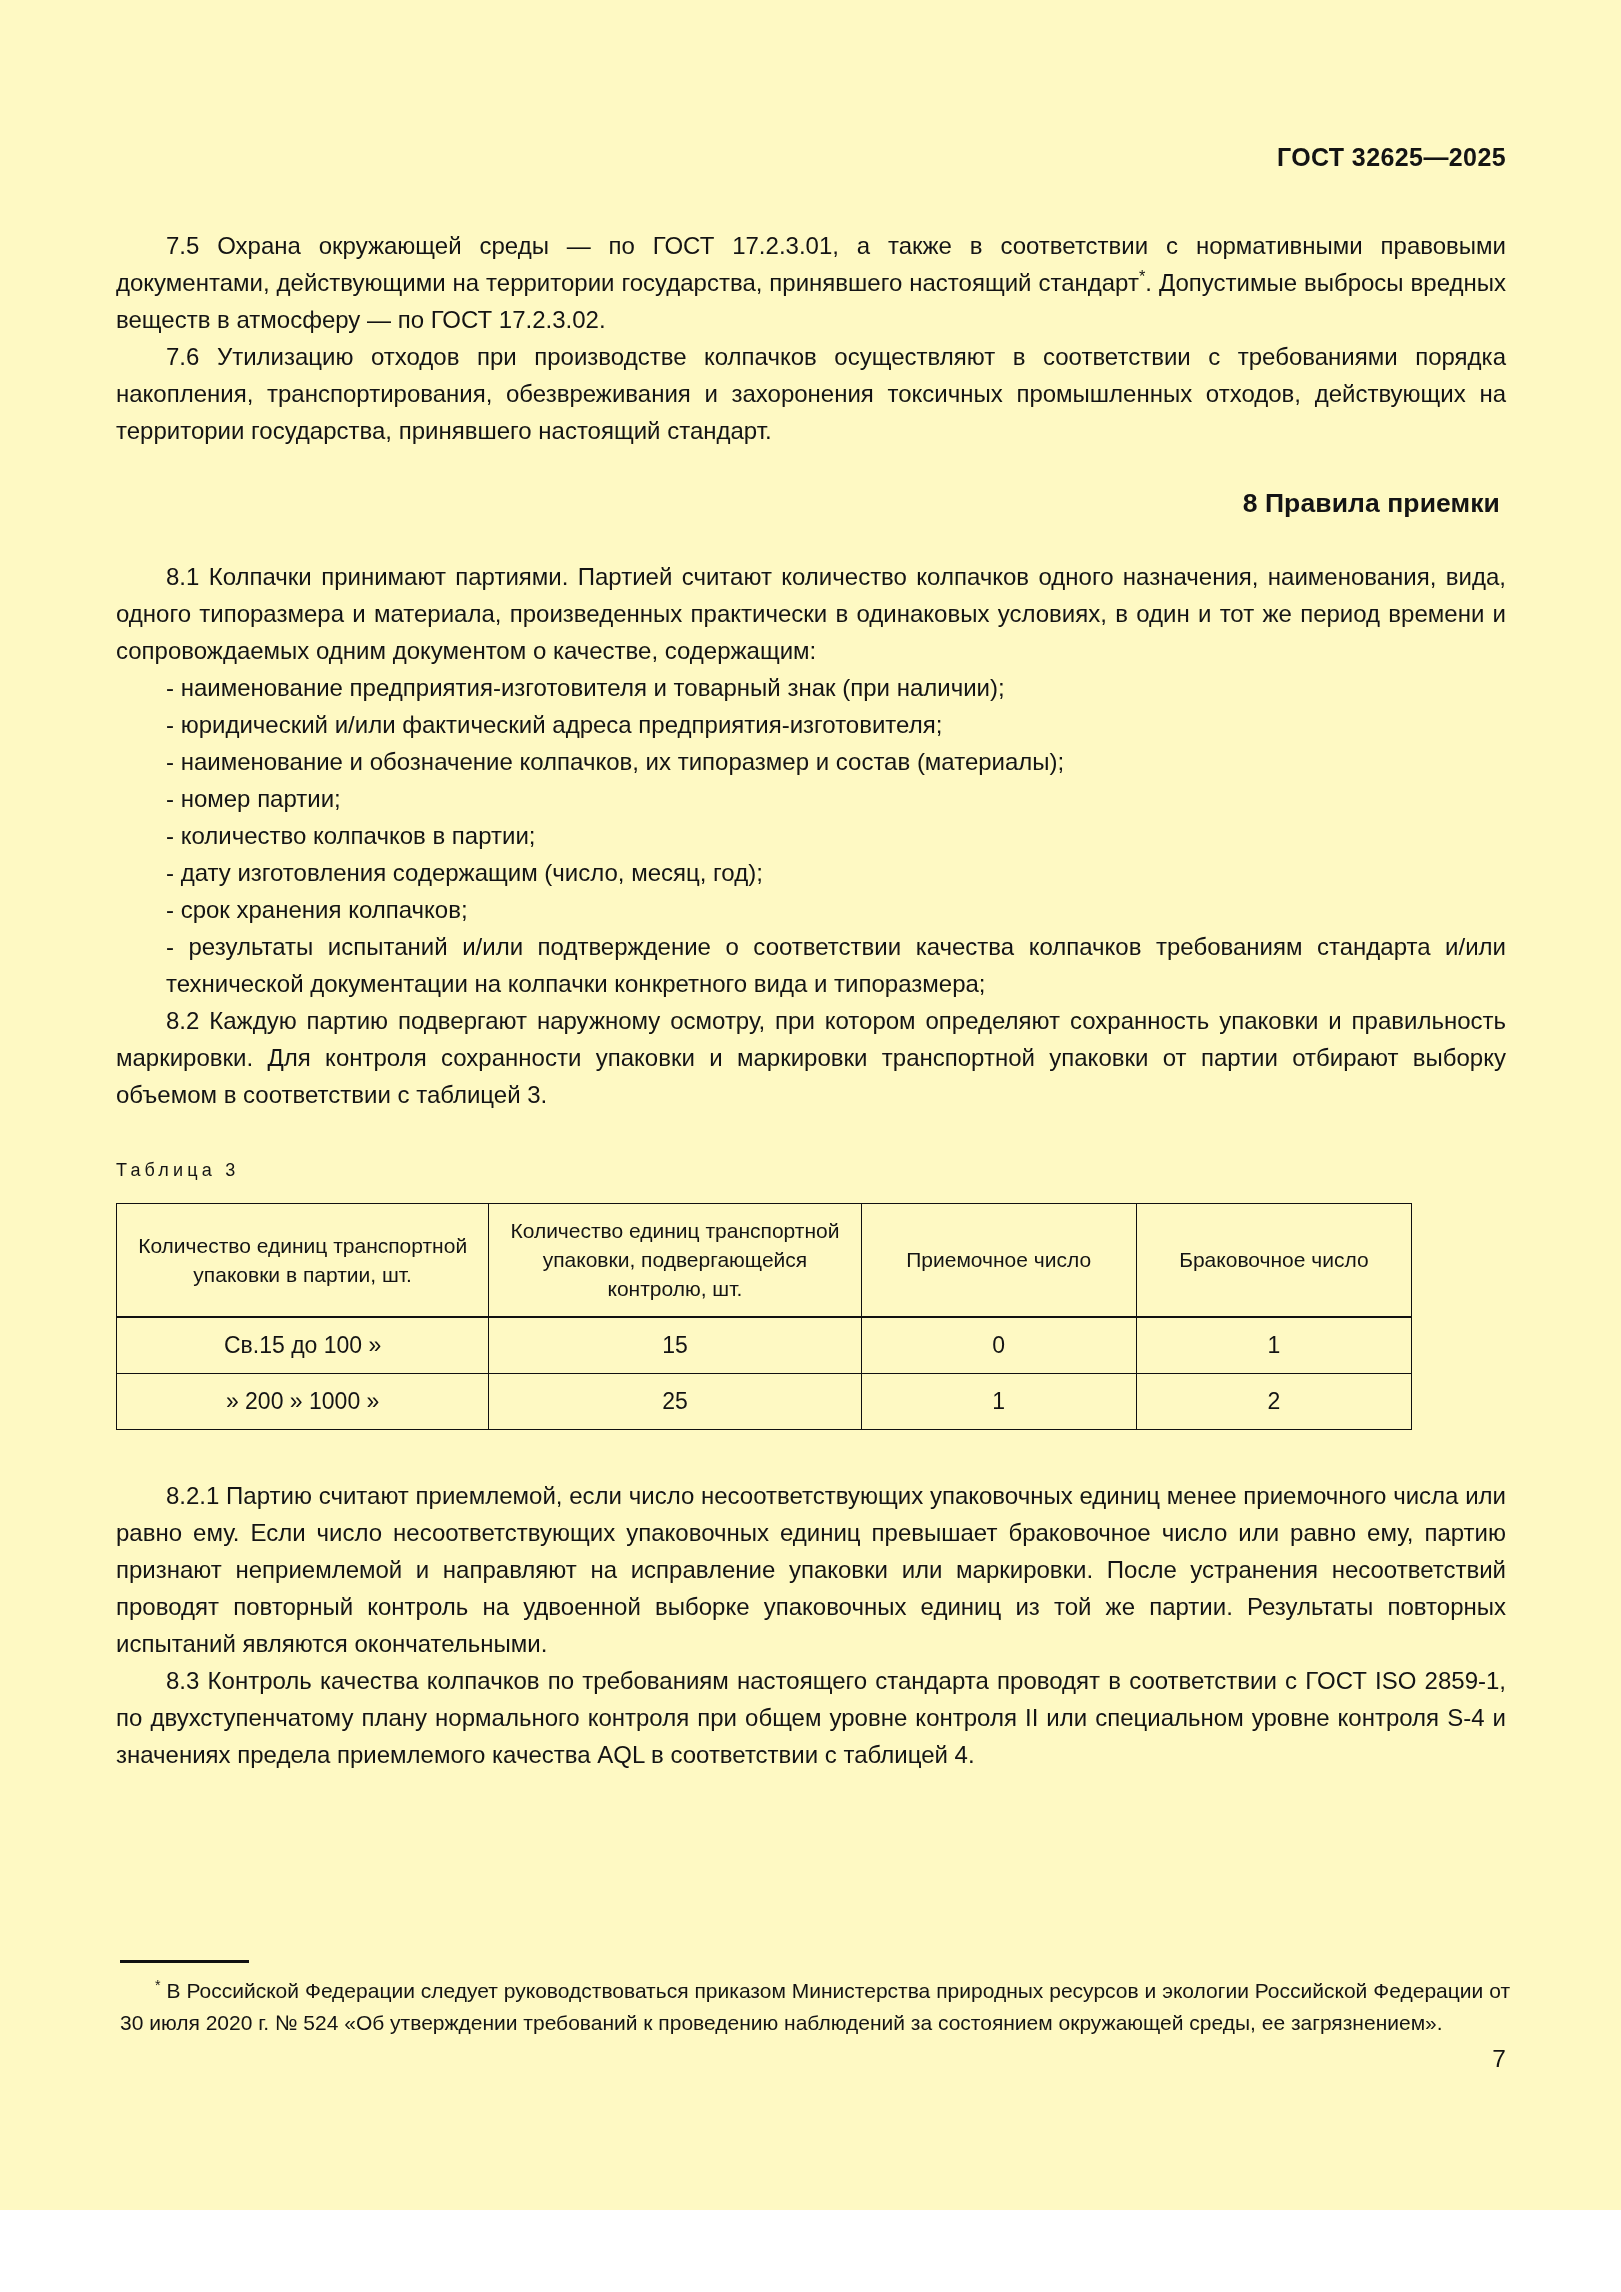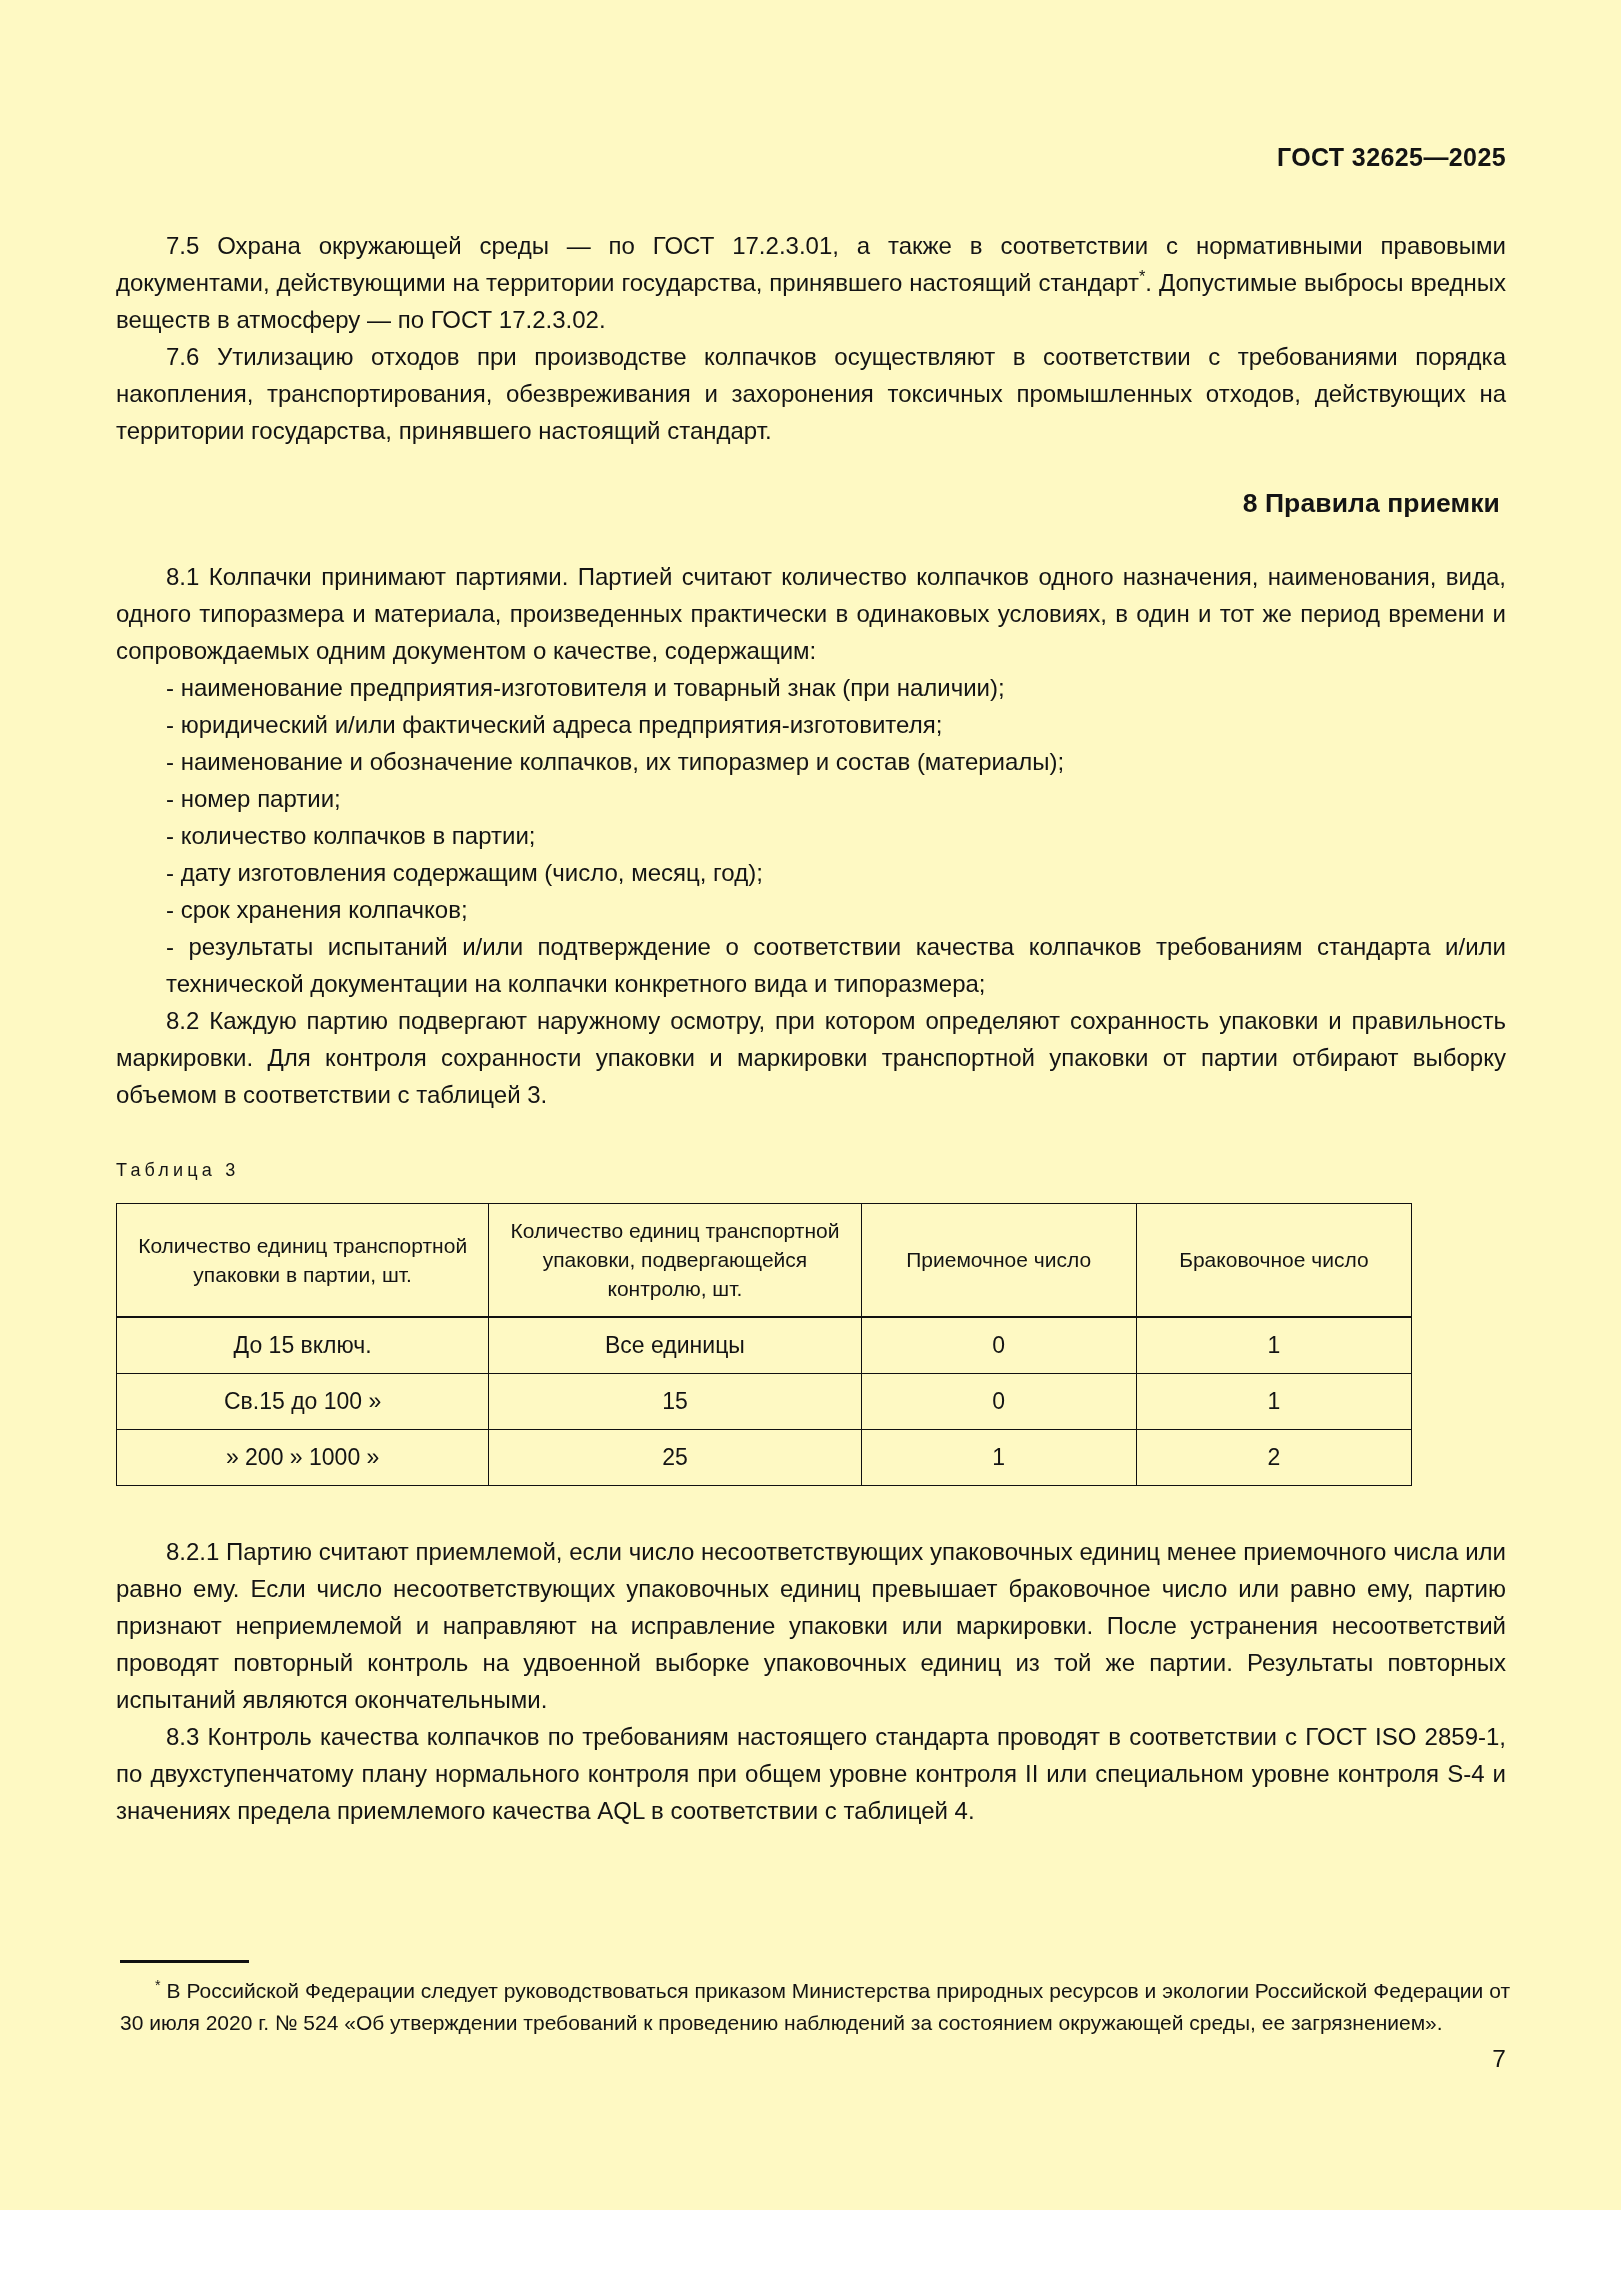--- a/index.html
+++ b/index.html
@@ -203,26 +203,20 @@
       <thead>
         <tr>
           <th>Количество единиц транспортной упаковки в партии, шт.</th>
           <th>Количество единиц транспортной упаковки, подвергающейся контролю, шт.</th>
           <th>Приемочное число</th>
           <th>Браковочное число</th>
         </tr>
       </thead>
       <tbody>
         <tr>
-          <td>До 15 включ.</td>
-          <td>Все единицы</td>
-          <td>0</td>
-          <td>1</td>
-        </tr>
-        <tr>
           <td>Св.15  до 100   »</td>
           <td>15</td>
           <td>0</td>
           <td>1</td>
         </tr>
         <tr>
           <td>»  200  »  1000 »</td>
           <td>25</td>
           <td>1</td>
           <td>2</td>

